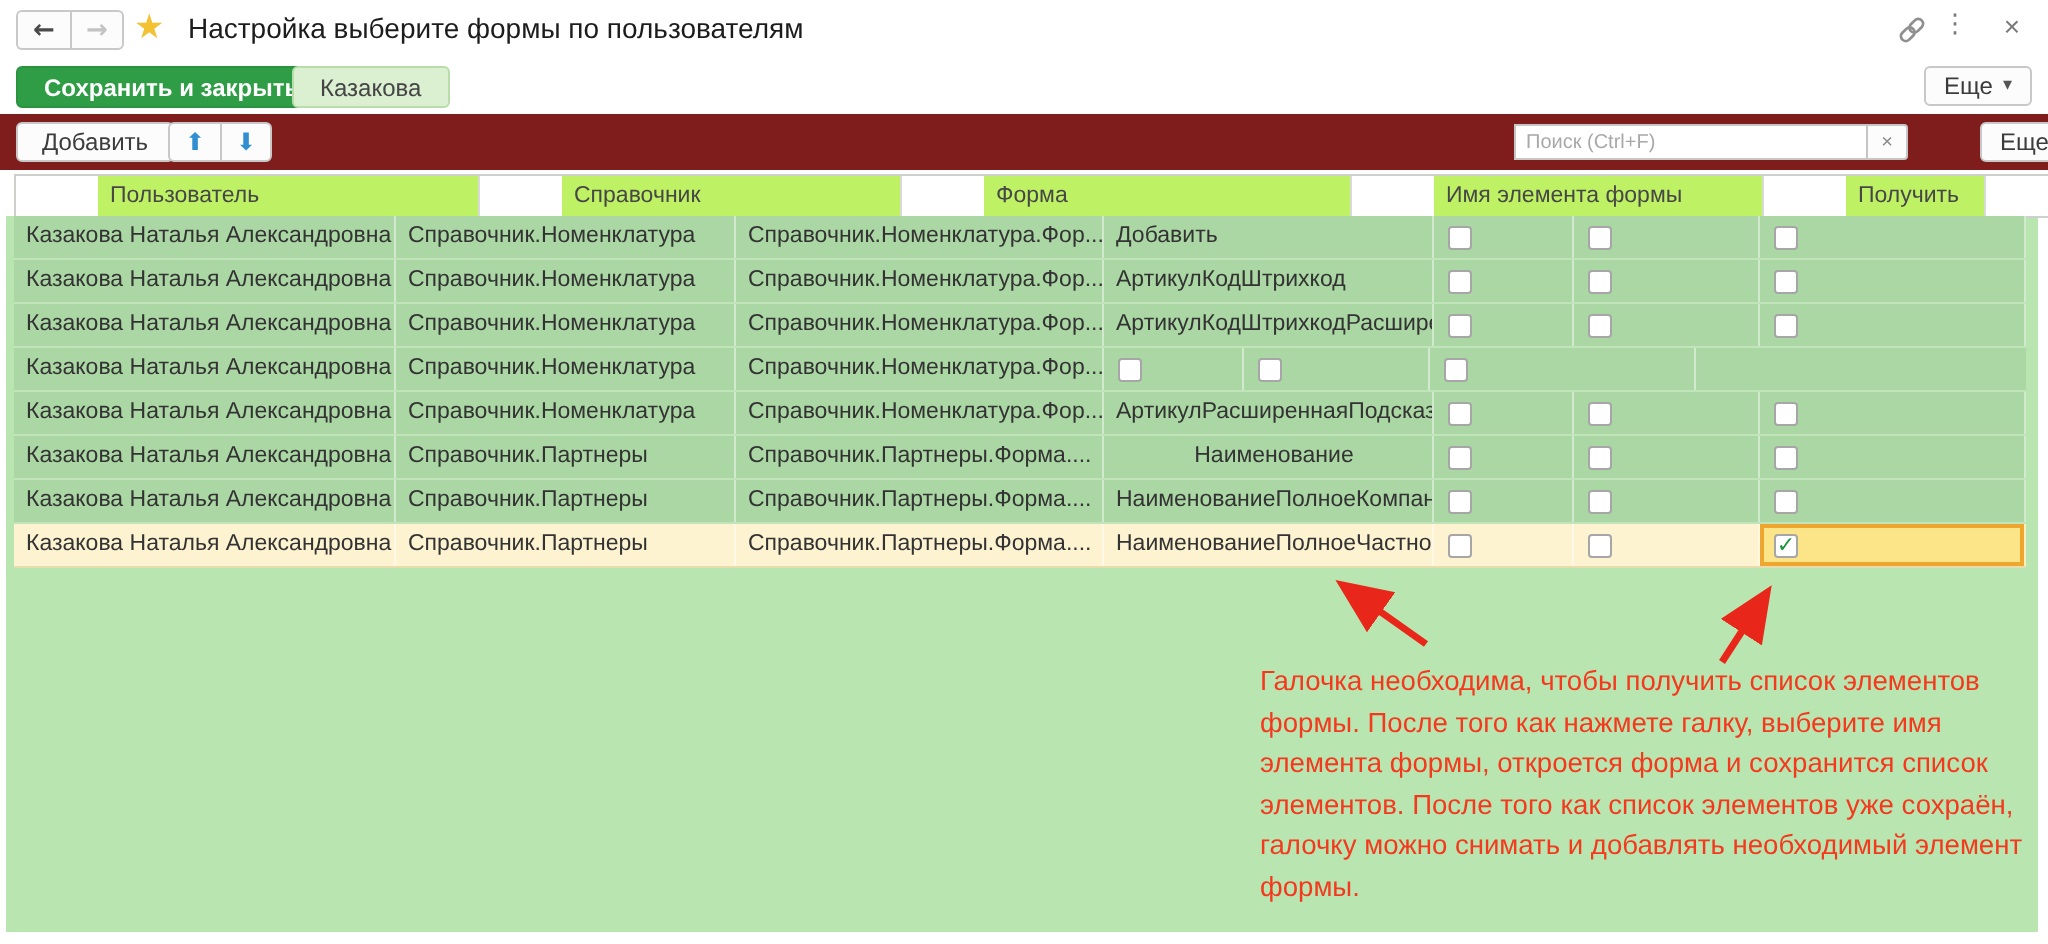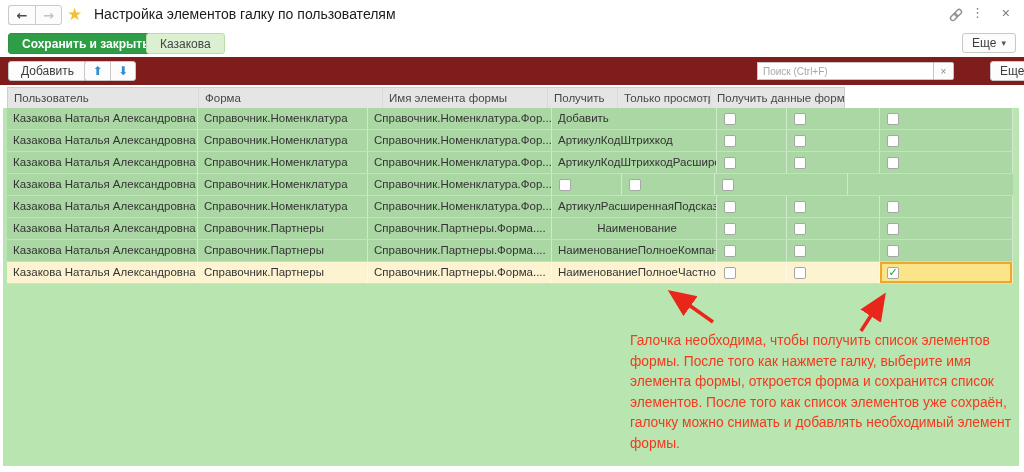--- a/index.html
+++ b/index.html
@@ -63,23 +63,23 @@
     display:flex;align-items:center;justify-content:center;font-size:10px;color:#888;border-radius:0 2px 2px 0;
   }
   #btn-more-tool{right:8px;top:4px;height:20px;}
 
   
   #greenpanel{left:3px;top:108px;width:1016px;height:358px;background:#b9e6b0;}
 
   
   #thead{left:7px;top:87px;display:flex;border:1px solid #cdd0cc;}
   .hcell{
-    box-sizing:border-box;height:20px;line-height:20px;background:#e5e5e5;
+    box-sizing:border-box;height:20px;line-height:20px;background:#bef264;
     border-right:1px solid #d8dad6;padding-left:6px;font-size:11.5px;color:#474747;
-    overflow:hidden;white-space:nowrap;
+    overflow:hidden;white-space:nowrap;margin-left:41px;
   }
   .hcell:last-child{border-right:none;}
   #rows{left:7px;top:108px;width:1006px;}
   .trow{display:flex;height:22px;box-sizing:border-box;border-bottom:1px solid #c2e4ba;background:#abd7a4;}
   .trow.hl{background:#fdf3d1;border-bottom-color:#e7dcae;}
   .cell{
     box-sizing:border-box;padding-left:6px;font-size:11.5px;line-height:21px;color:#333;
     overflow:hidden;white-space:nowrap;border-right:1px solid rgba(255,255,255,0.45);
   }
   .cbcell{display:flex;align-items:center;padding-left:0;}
@@ -102,21 +102,21 @@
 <div id="titlebar" class="abs">
   <div id="navgroup" class="abs">
     <div class="navbtn">
       <span id="back-arrow" class="glyph">←</span>
     </div>
     <div class="navbtn">
       <span id="fwd-arrow" class="glyph">→</span>
     </div>
   </div>
   <span id="star" class="abs glyph">★</span>
-  <span id="page-title" class="abs">Настройка элементов галку по пользователям</span>
+  <span id="page-title" class="abs">Настройка выберите формы по пользователям</span>
 
   <span id="linkicon" class="abs">
     <svg width="16" height="14" viewBox="0 0 16 14">
       <g transform="rotate(-45 8 7)" stroke="#8f8f8f" fill="none" stroke-width="1.4">
         <rect x="1.2" y="4.6" width="7.6" height="4.8" rx="2.4"></rect>
         <rect x="7.2" y="4.6" width="7.6" height="4.8" rx="2.4"></rect>
       </g>
     </svg>
   </span>
   <span id="kebab" class="abs glyph">⋮</span>
@@ -151,20 +151,21 @@
   <div id="btn-more-tool" class="abs btn more-btn">
     <span>Еще</span>
     <span class="dd glyph">▾</span>
   </div>
 </div>
 
 <div id="greenpanel" class="abs"></div>
 
 <div id="thead" class="abs">
     <div class="hcell" style="width: 191px;">Пользователь</div>
+    <div class="hcell" style="width: 170px;">Справочник</div>
     <div class="hcell" style="width: 184px;">Форма</div>
     <div class="hcell" style="width: 165px;">Имя элемента формы</div>
     <div class="hcell" style="width: 70px;">Получить</div>
     <div class="hcell" style="width: 93px;">Только просмотр</div>
     <div class="hcell" style="width: 133px;">Получить данные формы</div>
   </div>
 <div id="rows" class="abs">
     <div class="trow">
       <div class="cell" style="width: 191px;">Казакова Наталья Александровна</div>
       <div class="cell" style="width: 170px;">Справочник.Номенклатура</div>

